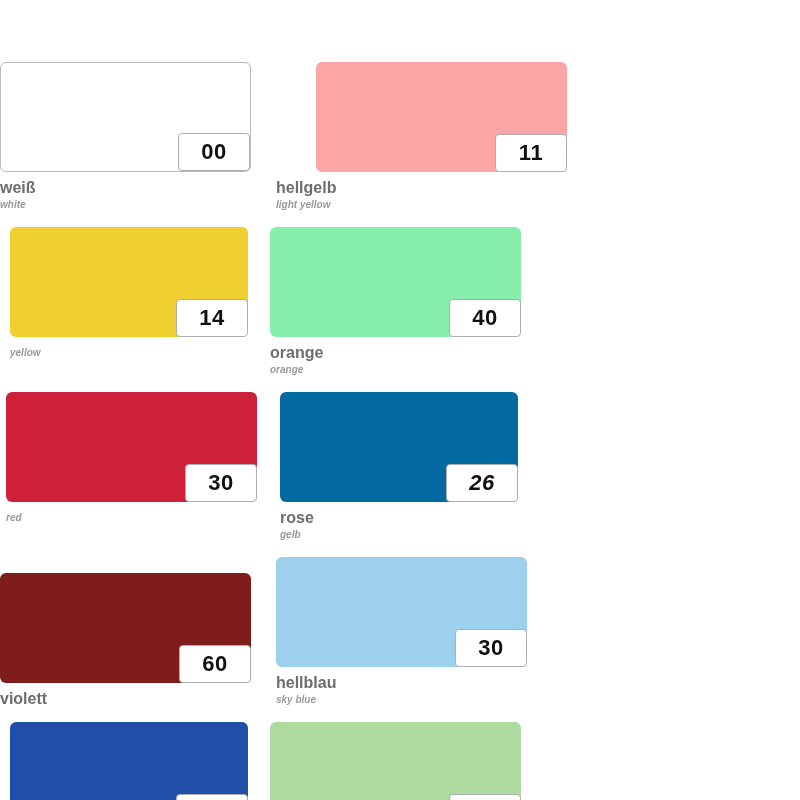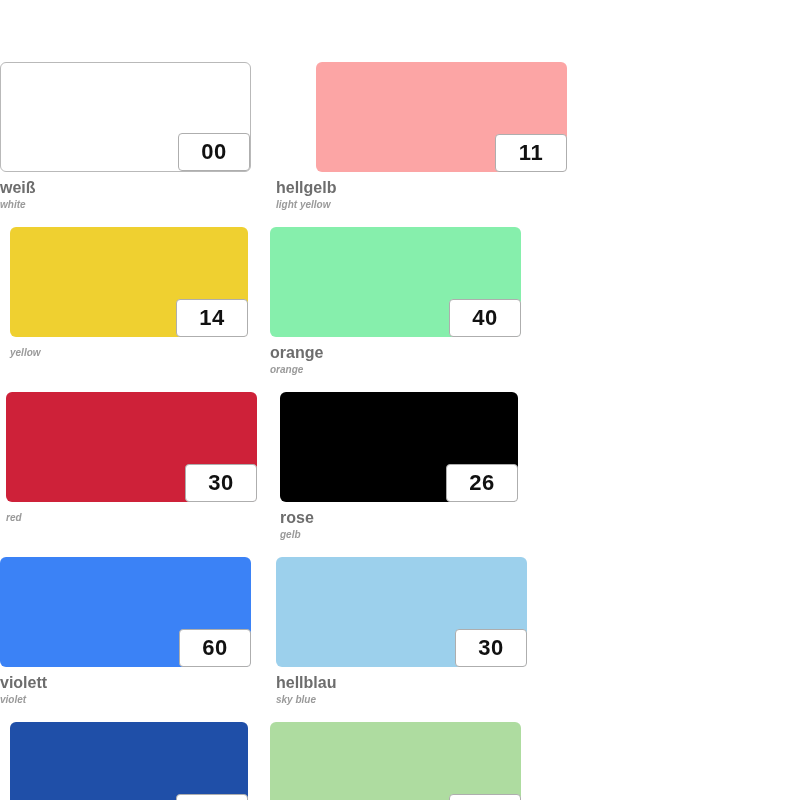--- a/index.html
+++ b/index.html
@@ -149,39 +149,38 @@
         <div class="swatch" style="background: rgb(206, 33, 57);">
           <div class="badge">
             <span class="badge-text">30</span>
           </div>
         </div>
         <div class="labels">
           <div class="name-en">red</div>
         </div>
       </div>
       <div class="cell col-2">
-        <div class="swatch" style="background: #000000;">
+        <div class="swatch" style="background: #0369a1; font-style: italic;">
           <div class="badge">
             <span class="badge-text">26</span>
           </div>
         </div>
         <div class="labels">
           <div class="name-de">rose</div>
           <div class="name-en">gelb</div>
         </div>
       </div>
       <div class="cell col-0">
-        <div class="swatch" style="background: #3b82f6;">
+        <div class="swatch" style="background: #7f1d1d; margin-top: 16px;">
           <div class="badge">
             <span class="badge-text">60</span>
           </div>
         </div>
         <div class="labels">
           <div class="name-de">violett</div>
-          <div class="name-en">violet</div>
         </div>
       </div>
       <div class="cell col-1">
         <div class="swatch" style="background: rgb(156, 208, 236);">
           <div class="badge">
             <span class="badge-text">30</span>
           </div>
         </div>
         <div class="labels">
           <div class="name-de">hellblau</div>

